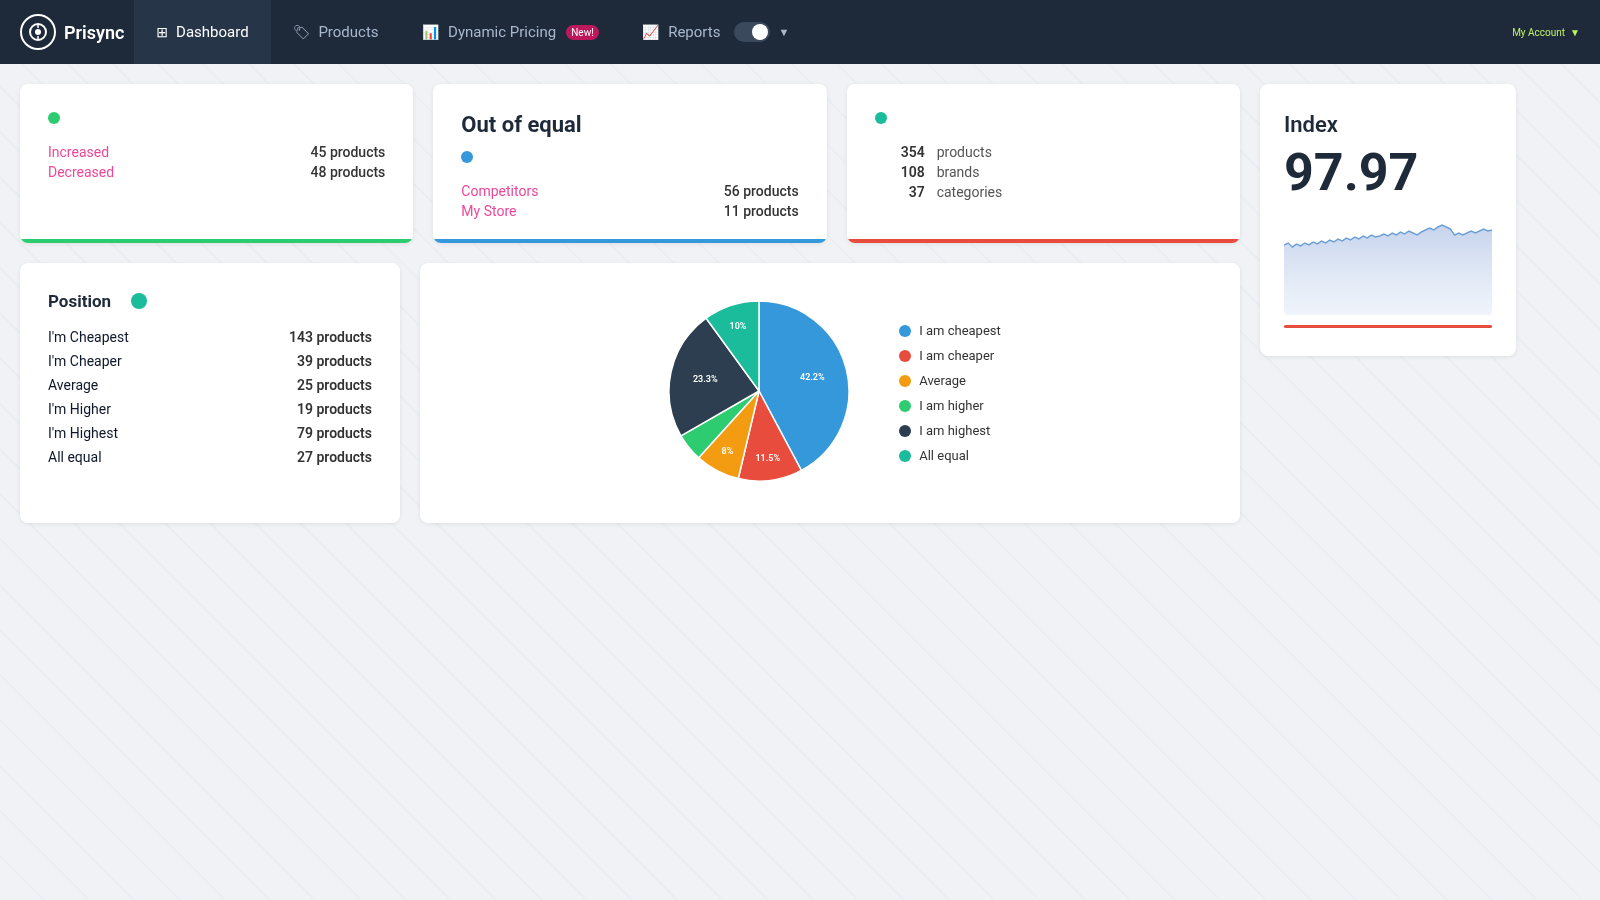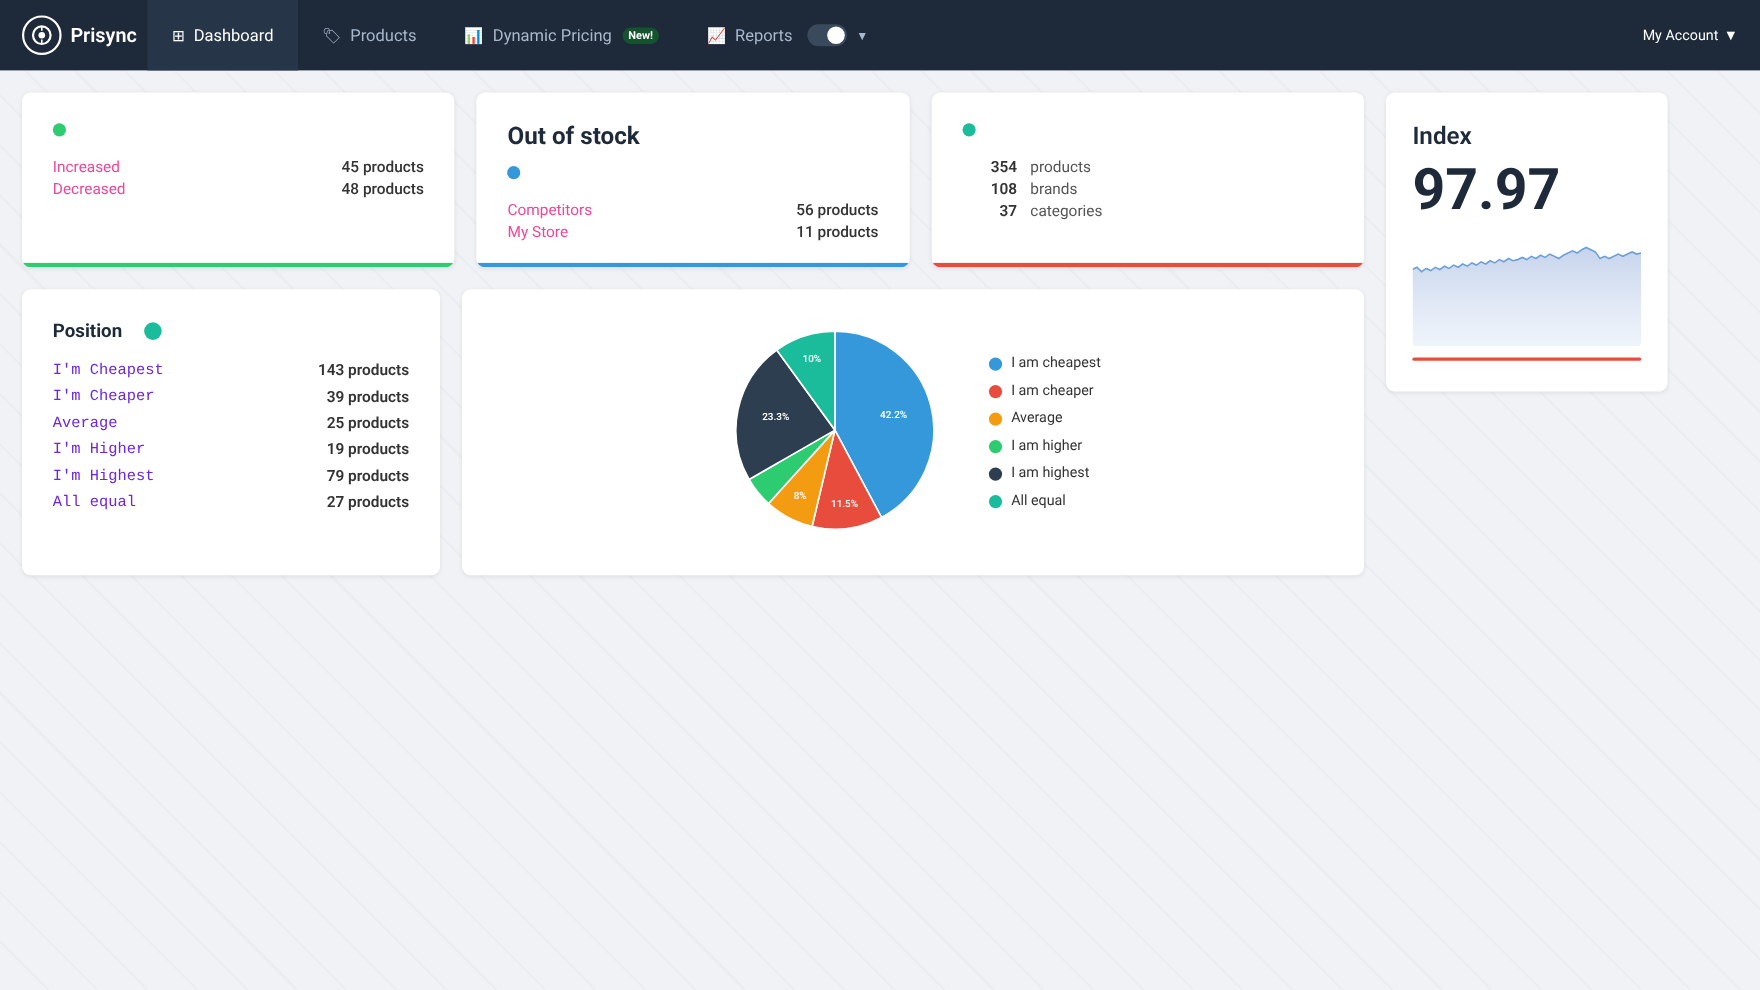--- a/index.html
+++ b/index.html
@@ -48,24 +48,24 @@
       font-size: 15px;
       transition: background 0.2s;
       text-decoration: none;
     }
     .nav-item.active {
       background: #263548;
       color: white;
     }
     .nav-item-icon { font-size: 14px; }
     .new-badge {
-      background: #14532d;
+      background: #be185d;
       color: white;
       font-size: 10px;
-      font-weight: 700;
+      font-weight: 400;
       padding: 2px 5px;
       border-radius: 8px;
       margin-left: 2px;
     }
     .nav-toggle {
       width: 36px; height: 20px;
       background: #3a4a5c;
       border-radius: 10px;
       position: relative;
       margin-left: 6px;
@@ -74,22 +74,22 @@
     .nav-toggle::after {
       content: '';
       width: 16px; height: 16px;
       background: #fff;
       border-radius: 50%;
       position: absolute;
       top: 2px; right: 2px;
     }
     .nav-right {
       margin-left: auto;
-      color: #ffffff;
-      font-size: 13px;
+      color: #bef264;
+      font-size: 10px;
       cursor: pointer;
       display: flex;
       align-items: center;
       gap: 5px;
     }
 
     
     .main-content {
       display: flex;
       gap: 0;
@@ -235,21 +235,21 @@
       width: 16px; height: 16px;
       border-radius: 50%;
       background: #1abc9c;
       margin-left: 8px;
     }
     .position-rows {
       display: grid;
       grid-template-columns: auto 1fr;
       gap: 8px 24px;
     }
-    .pos-label { color: #6d28d9; font-size: 14px; font-family: Liberation Mono, monospace; }
+    .pos-label { color: #0f172a; font-size: 14px; }
     .pos-value { color: #333; font-size: 14px; font-weight: 600; text-align: right; }
 
     
     .pie-card {
       background: white;
       border-radius: 8px;
       padding: 28px;
       box-shadow: 0 1px 4px rgba(0,0,0,0.08);
       flex: 1;
       display: flex;
@@ -377,21 +377,21 @@
         <span class="stat-dot dot-green"></span>
         <div class="stat-rows">
           <span class="stat-label">Increased</span>
           <span class="stat-value">45 products</span>
           <span class="stat-label">Decreased</span>
           <span class="stat-value">48 products</span>
         </div>
       </div>
 
       <div class="stat-card blue">
-        <div class="stat-title">Out of stock</div>
+        <div class="stat-title">Out of equal</div>
         <span class="stat-dot dot-blue"></span>
         <div class="stat-rows">
           <span class="stat-label">Competitors</span>
           <span class="stat-value">56 products</span>
           <span class="stat-label">My Store</span>
           <span class="stat-value">11 products</span>
         </div>
       </div>
 
       <div class="stat-card red">

